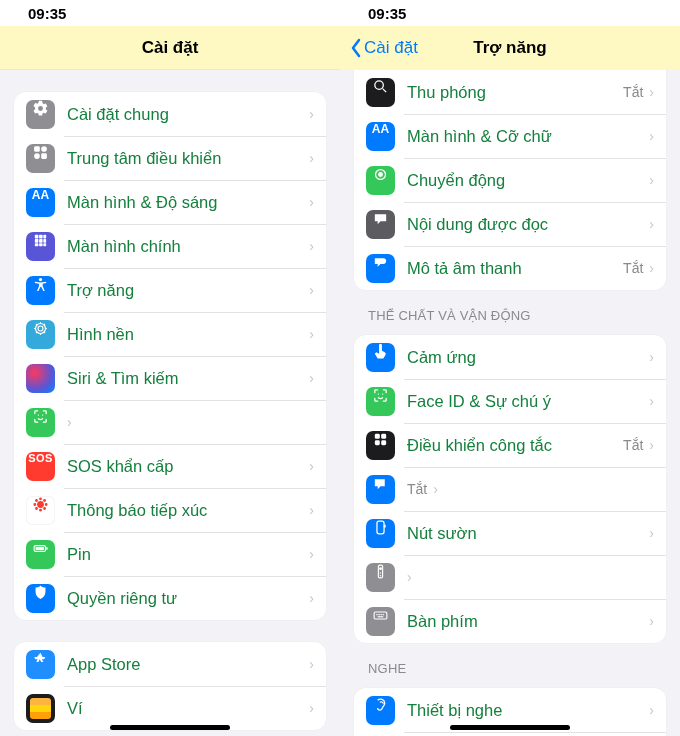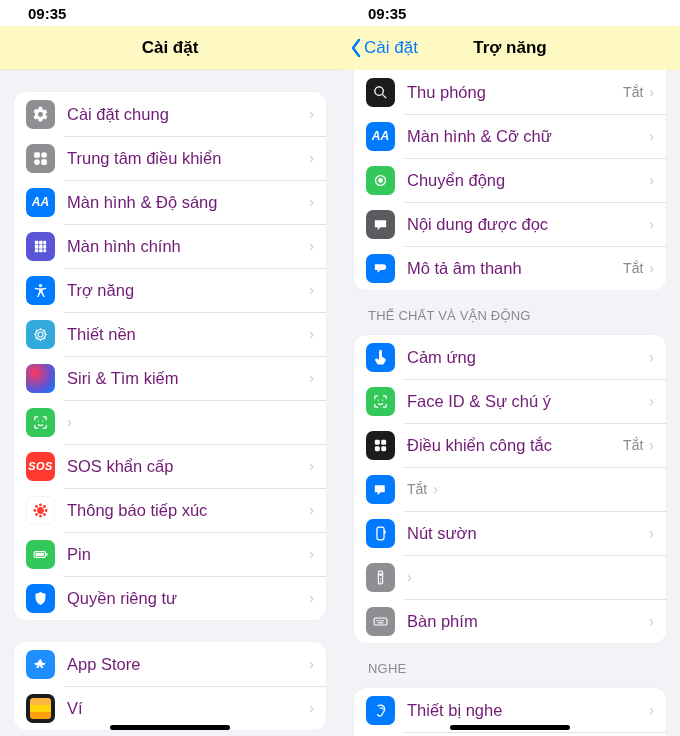--- a/index.html
+++ b/index.html
@@ -39,24 +39,24 @@
   }
   .group.tight { margin-top:6px; }
   .row {
     display:flex; align-items:center; height:44px; padding:0 12px; position:relative;
   }
   .row + .row::before {
     content:""; position:absolute; left:50px; right:0; top:0; height:1px; background:rgba(60,60,67,0.15);
   }
   .row-icon {
     width:29px; height:29px; border-radius:7px; flex:0 0 29px; margin-right:12px;
-    display:flex; align-items:center; justify-content:center; color:#fff;font-style:italic;
+    display:flex; justify-content:center; color:#fff;
   }
   .row-icon svg { width:17px; height:17px; }
-  .row-label { flex:1; font-size:16.5px; color:#701a75; line-height:1.1; }
+  .row-label { flex:1; font-size:16.5px; color:#15803d; line-height:1.1; }
   .row-value { font-size:14px; color:#8a8a8e; margin-right:6px; }
   .chevron { color:#c7c7cc; font-size:14px; flex:0 0 auto; }
   .home-indicator {
     position:absolute; left:50%; transform:translateX(-50%); bottom:6px;
     width:120px; height:5px; background:#000; border-radius:3px;
   }
   
   .bg-gray   { background:#8e8e93; }
   .bg-dgray  { background:#5b5b60; }
   .bg-blue   { background:#007aff; }
@@ -166,21 +166,21 @@
           <span class="chevron">›</span>
         </div>
         <div class="row">
           <div class="row-icon bg-cyan">
               <svg viewBox="0 0 24 24" fill="none" stroke="currentColor" stroke-width="1.6">
                 <circle cx="12" cy="12" r="7"></circle>
                 <circle cx="12" cy="12" r="3.5"></circle>
                 <path d="M12 3v2M12 19v2M3 12h2M19 12h2M5.6 5.6l1.4 1.4M17 17l1.4 1.4M18.4 5.6 17 7M7 17l-1.4 1.4"></path>
               </svg>
             </div>
-          <div class="row-label">Thiết nền</div>
+          <div class="row-label">Hình nền</div>
           <span class="chevron">›</span>
         </div>
         <div class="row">
           <div class="row-icon siri-icon"></div>
           <div class="row-label">Siri &amp; Tìm kiếm</div>
           <span class="chevron">›</span>
         </div>
         <div class="row">
           <div class="row-icon bg-green">
               <svg viewBox="0 0 24 24" fill="none" stroke="currentColor" stroke-width="1.8" stroke-linecap="round">

